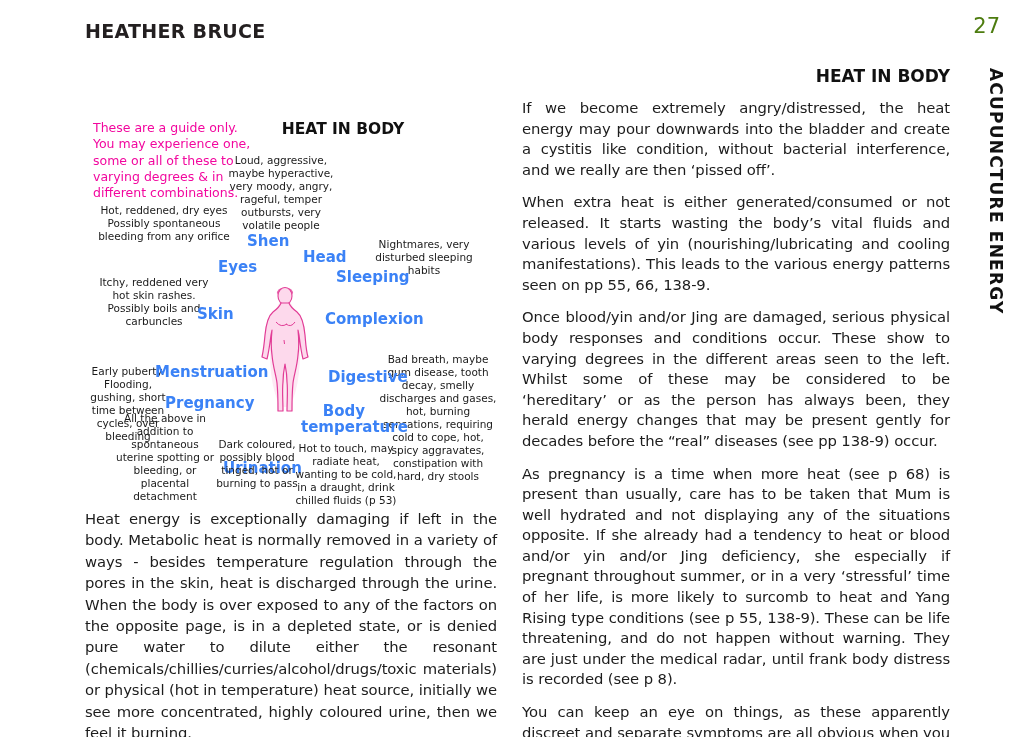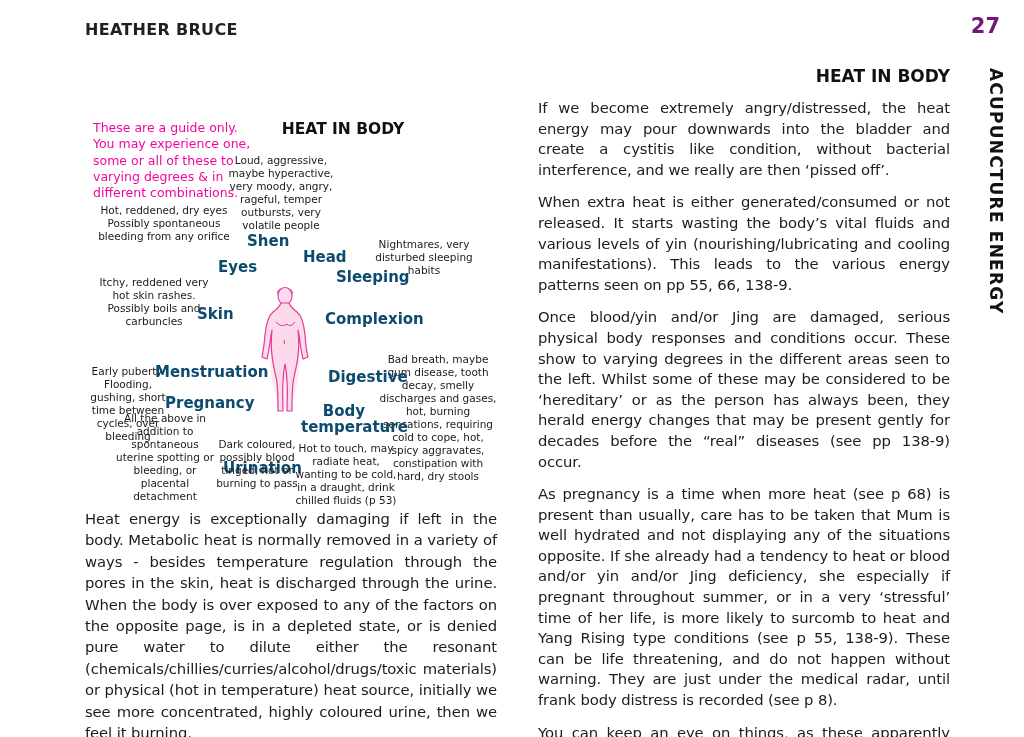--- a/index.html
+++ b/index.html
@@ -1,39 +1,39 @@
 <!DOCTYPE html>
 <html><head>
 <meta charset="utf-8">
 <style>
   html,body{margin:0;padding:0;background:#ffffff;}
   .page{
     position:relative;width:1024px;height:737px;background:#ffffff;overflow:hidden;
     font-family:"DejaVu Sans","Liberation Sans",sans-serif;color:#1c1c1c;
   }
-  .author{position:absolute;left:85px;top:20px;font-size:16px;font-weight:bold;color:#231f20;letter-spacing:.3px;}
-  .pagenum{position:absolute;right:24px;top:14px;font-size:21px;font-weight:bold;color:#701a75;}
+  .author{position:absolute;left:85px;top:20px;font-size:19px;font-weight:bold;color:#231f20;letter-spacing:.3px;}
+  .pagenum{position:absolute;right:24px;top:14px;font-size:21px;font-weight:normal;color:#4d7c0f;}
   .side-label{
     position:absolute;top:68px;right:18px;writing-mode:vertical-rl;
     font-size:17px;font-weight:bold;color:#111;letter-spacing:1.2px;white-space:nowrap;
   }
   .diagram{position:absolute;left:85px;top:112px;width:412px;height:405px;}
   .d-note{position:absolute;left:8px;top:8px;width:164px;font-size:12.5px;line-height:1.3;color:#f2079e;}
   .d-title{position:absolute;left:172px;top:8px;width:172px;text-align:center;font-size:15.5px;font-weight:bold;color:#111;}
   .d-text{position:absolute;font-size:10.5px;line-height:1.24;text-align:center;color:#1a1a1a;}
-  .d-label{position:absolute;font-size:15px;font-weight:bold;color:#0c4a6e;white-space:nowrap;}
+  .d-label{position:absolute;font-size:15px;font-weight:bold;color:#3b82f6;white-space:nowrap;}
   .d-label.wrap{white-space:normal;text-align:center;line-height:1.05;}
   .fig{position:absolute;left:170px;top:173px;}
   .left-para{
     position:absolute;left:85px;top:508px;width:412px;
     font-size:14.8px;line-height:21.4px;text-align:justify;color:#1c1c1c;letter-spacing:-0.1px;
   }
   .right-col{position:absolute;left:522px;top:66px;width:428px;}
   .right-col h2{margin:0 0 12px 0;font-size:17px;font-weight:bold;text-align:right;color:#111;}
-  .right-col p{margin:0 0 12px 16px;font-size:14.8px;line-height:20.6px;text-align:justify;color:#1c1c1c;letter-spacing:-0.1px;}
+  .right-col p{margin:0 0 12px 0;font-size:14.8px;line-height:20.6px;text-align:justify;color:#1c1c1c;letter-spacing:-0.1px;}
 </style>
 </head>
 <body>
 
 <div class="page">
 
   <div class="author">HEATHER BRUCE</div>
   <div class="pagenum">27</div>
   <div class="side-label">ACUPUNCTURE ENERGY</div>
 

